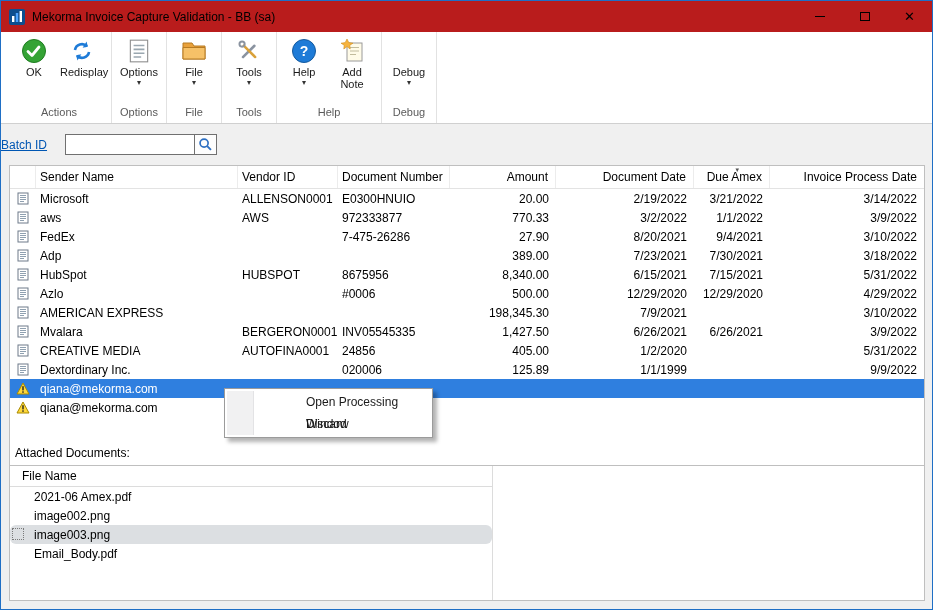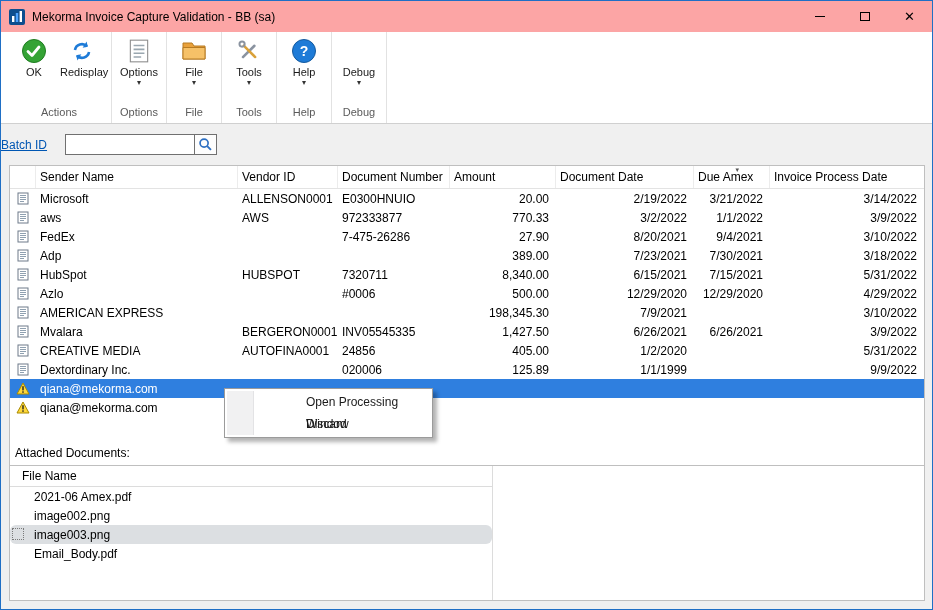--- a/index.html
+++ b/index.html
@@ -4,21 +4,21 @@
 <style>
   * { box-sizing: border-box; margin: 0; padding: 0; }
   body { font-family: "Liberation Sans", sans-serif; background: #e9e9e9; }
   .window {
     position: relative; width: 933px; height: 610px;
     background: #f0f0f0; border: 1px solid #1f6fc5; overflow: hidden;
     font-size: 12px; color: #000;
   }
   
   .titlebar { position: absolute; top: 0; left: 0; right: 0; height: 31px;
-    background: #fca5a5; display: flex; align-items: center; padding-left: 8px; }
+    background: #b91c1c; display: flex; align-items: center; padding-left: 8px; }
   .titlebar .app-icon { width: 16px; height: 16px; margin-right: 7px; display: inline-flex; }
   .title-text { font-size: 12px; color: #000; }
   .win-controls { margin-left: auto; display: flex; height: 100%; }
   .win-btn { width: 45px; height: 100%; display: flex; align-items: center; justify-content: center; cursor: default; }
   .glyph-min { width: 10px; height: 1px; background: #000; display: inline-block; }
   .glyph-max { width: 10px; height: 9px; border: 1px solid #000; display: inline-block; }
   .glyph-close { font-size: 13px; line-height: 1; }
   
   .toolbar { position: absolute; top: 31px; left: 0; right: 0; height: 92px;
     background: #fff; border-bottom: 1px solid #d0d0d0; display: flex; padding-left: 6px; }
@@ -41,21 +41,21 @@
     background: #fdfdfd; display: flex; align-items: center; justify-content: center; cursor: pointer; }
   
   .grid { position: absolute; left: 8px; top: 164px; width: 916px; height: 348px;
     background: #fff; border: 1px solid #bfbfbf; overflow: hidden;
     --cols: 26px 202px 100px 112px 106px 138px 76px auto; }
   .grid-header { display: grid; grid-template-columns: var(--cols); height: 23px;
     align-items: center; border-bottom: 1px solid #e3e3e3; background: #fff; }
   .hcell { height: 100%; display: flex; align-items: center; padding: 0 4px;
     border-right: 1px solid #ececec; position: relative; white-space: nowrap; }
   .hcell:last-child { border-right: none; }
-  .h-right { justify-content: flex-start; padding-right: 7px; }
+  .h-right { justify-content: flex-end; padding-right: 7px; }
   .sort-ind { position: absolute; top: 0px; right: 30px; font-size: 7px; color: #555; line-height: 7px; }
   .grid-row { display: grid; grid-template-columns: var(--cols); height: 19px; align-items: center; }
   .grid-row.selected { background: #2f7fdf; color: #fff; }
   .cell { padding: 0 4px; white-space: nowrap; overflow: hidden; }
   .c-icon { display: flex; justify-content: center; padding: 0; }
   .c-amount, .c-document_date, .c-due_date, .c-invoice_process_date { text-align: right; padding-right: 7px; }
   
   .context-menu { position: absolute; left: 223px; top: 387px; width: 209px;
     background: #fff; border: 1px solid #9b9b9b; box-shadow: 4px 4px 4px rgba(0,0,0,0.3);
     padding: 2px; z-index: 10; }
@@ -186,20 +186,30 @@
         <div class="tb-btn">
           <span class="tb-icon">
             <svg width="26" height="26" viewBox="0 0 26 26">
                 <circle cx="13" cy="13" r="11.5" fill="#1e7bd7" stroke="#155a9e"></circle>
                 <text x="13" y="18" font-size="14" font-family="Liberation Sans, sans-serif" fill="#fff" text-anchor="middle" font-weight="bold">?</text>
               </svg>
           </span>
           <span class="tb-label">Help</span>
           <span class="tb-arrow">▾</span>
         </div>
+        <div class="tb-btn">
+          <span class="tb-icon">
+            <svg width="26" height="26" viewBox="0 0 26 26">
+                <rect x="8" y="5" width="15" height="18" fill="#fffbe8" stroke="#9a9a9a"></rect>
+                <path d="M11 9.5h9M11 13h9M11 16.5h6" stroke="#c2bc9d" stroke-width="1.2"></path>
+                <path d="M8 1l1.8 3.6L14 5.2l-3.2 2L11.2 11 8 8.6 4.8 11l.4-3.8L2 5.2l4.2-.6z" fill="#f6b33d" stroke="#d18f1f" stroke-width="0.6"></path>
+              </svg>
+          </span>
+          <span class="tb-label">Add Note</span>
+        </div>
       </div>
       <div class="tb-group-label">Help</div>
     </div>
 
     <div class="tb-group">
       <div class="tb-buttons">
         <div class="tb-btn">
           <span class="tb-icon"></span>
           <span class="tb-label">Debug</span>
           <span class="tb-arrow">▾</span>
@@ -312,21 +322,21 @@
         </div>
         <div class="grid-row">
           <span class="cell c-icon">
             <svg width="12" height="13" viewBox="0 0 12 13">
               <rect x="1" y="1" width="10" height="11" fill="#fff" stroke="#6e7b8a"></rect>
               <path d="M3 3.5h6M3 5.5h6M3 7.5h6M3 9.5h4" stroke="#8fa0b0" stroke-width="1"></path>
             </svg>
           </span>
           <span class="cell c-sender_name">HubSpot</span>
           <span class="cell c-vendor_id">HUBSPOT</span>
-          <span class="cell c-document_number">7320711</span>
+          <span class="cell c-document_number">8675956</span>
           <span class="cell c-amount">8,340.00</span>
           <span class="cell c-document_date">6/15/2021</span>
           <span class="cell c-due_date">7/15/2021</span>
           <span class="cell c-invoice_process_date">5/31/2022</span>
         </div>
         <div class="grid-row">
           <span class="cell c-icon">
             <svg width="12" height="13" viewBox="0 0 12 13">
               <rect x="1" y="1" width="10" height="11" fill="#fff" stroke="#6e7b8a"></rect>
               <path d="M3 3.5h6M3 5.5h6M3 7.5h6M3 9.5h4" stroke="#8fa0b0" stroke-width="1"></path>

